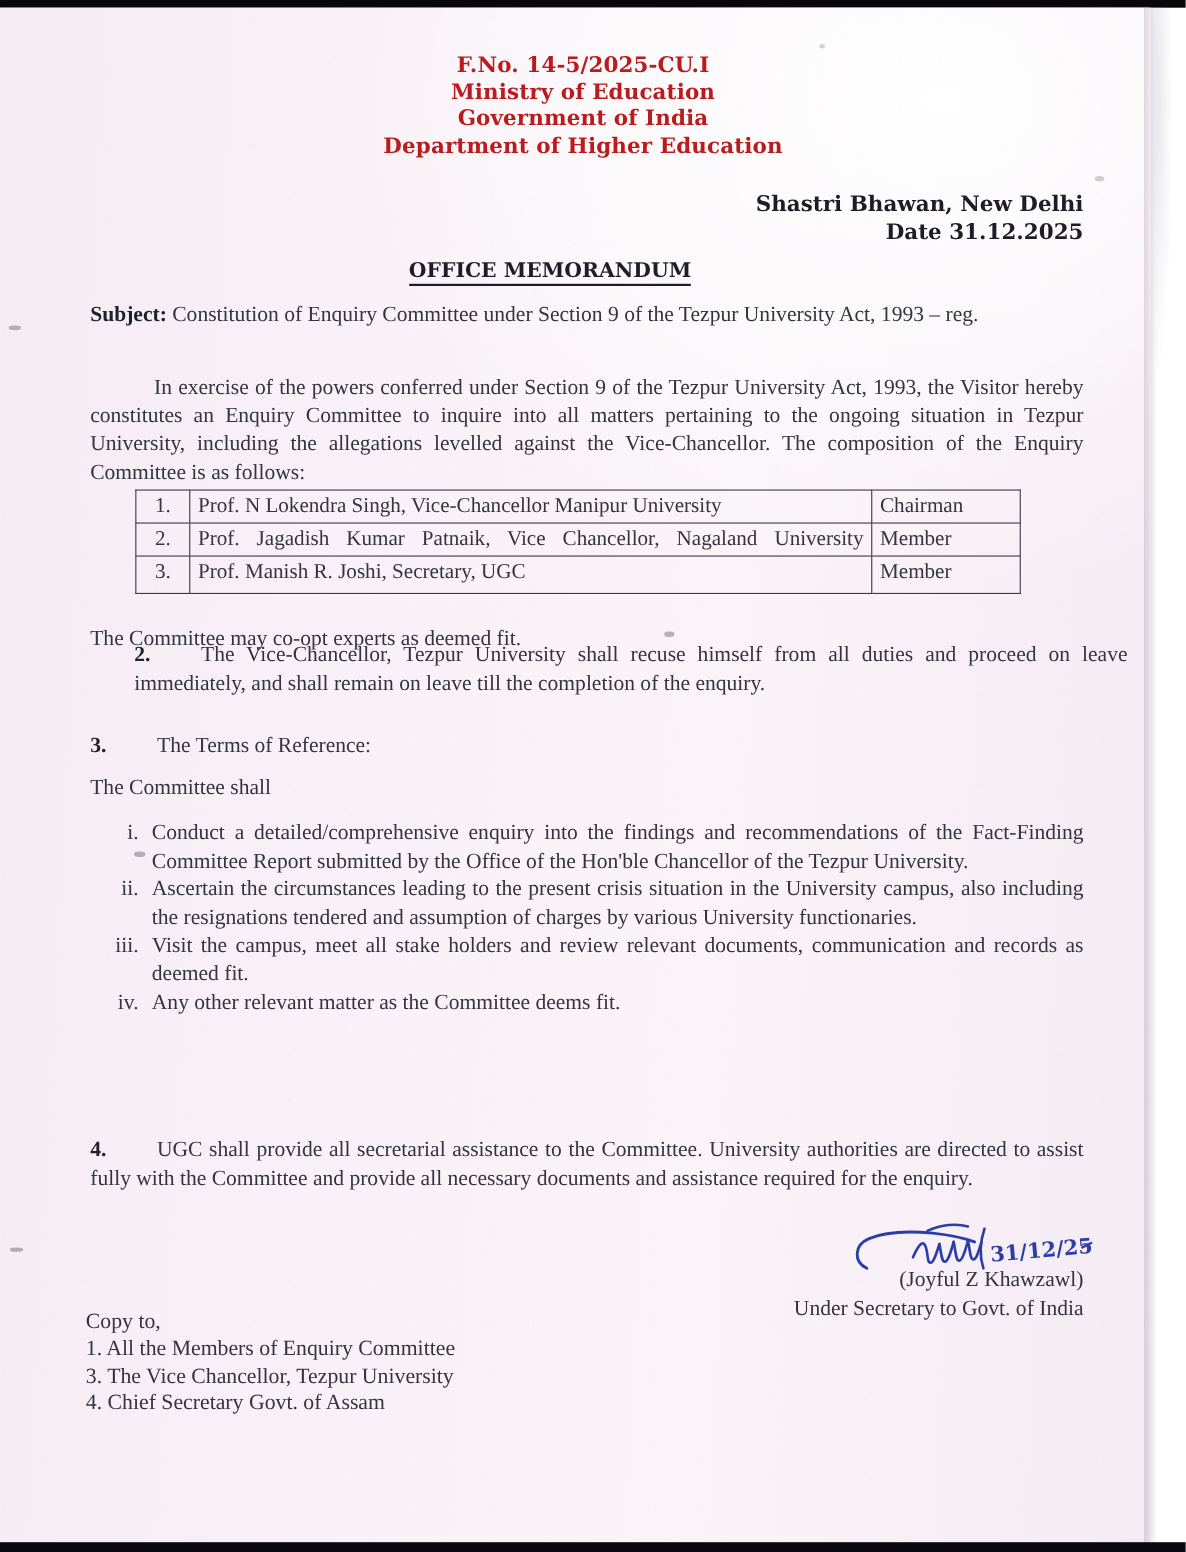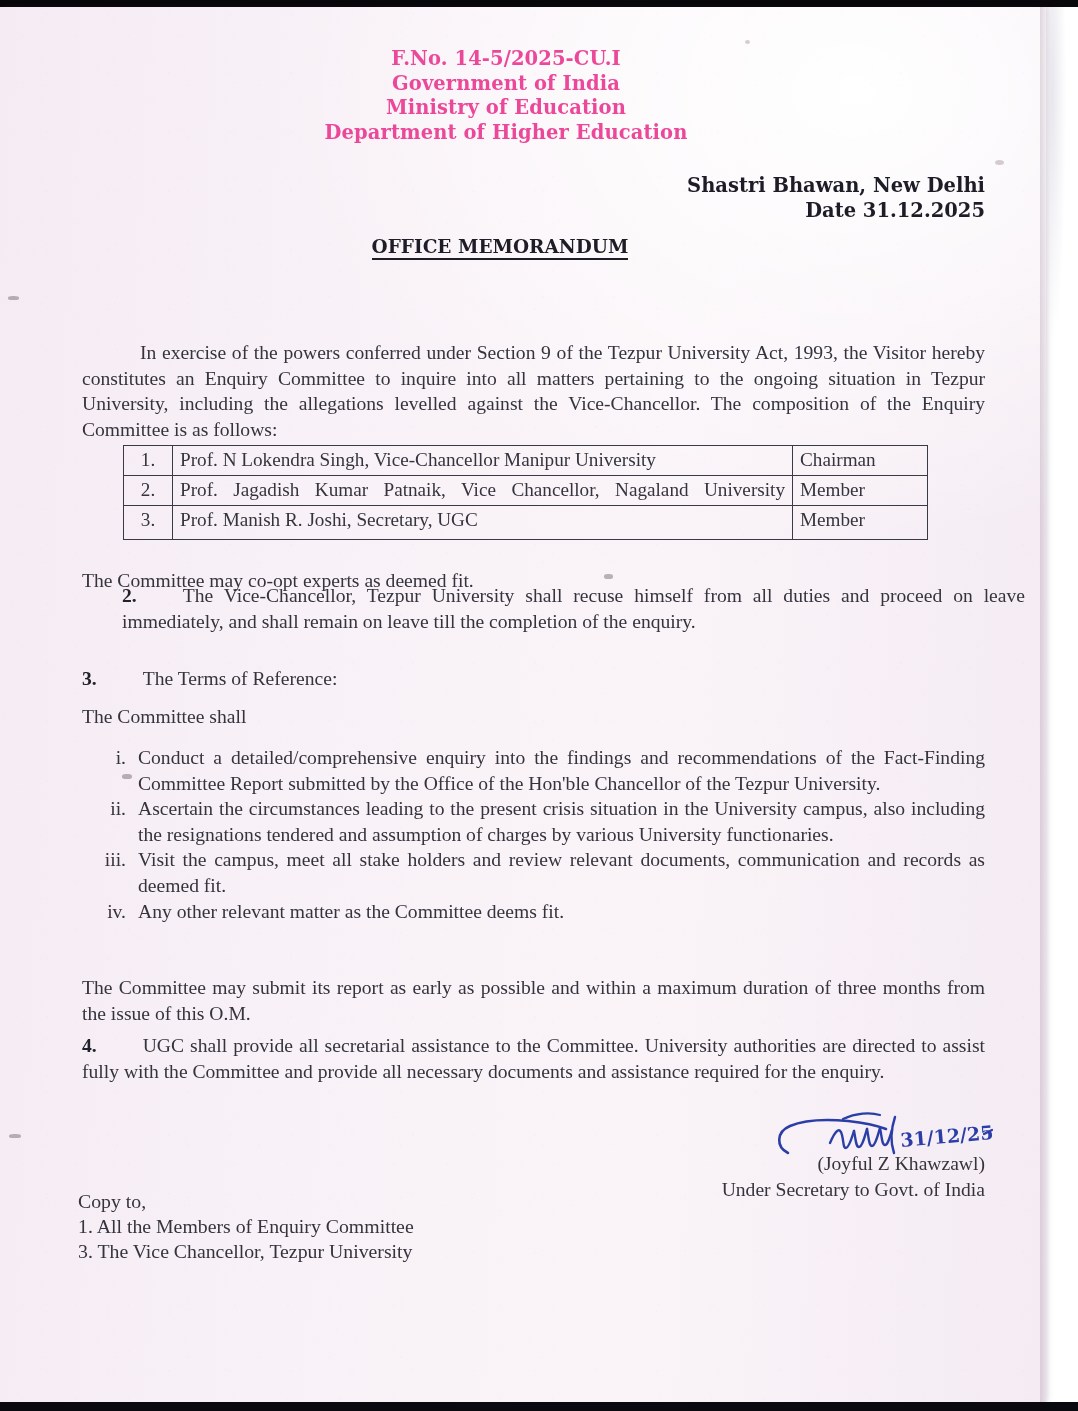--- a/index.html
+++ b/index.html
@@ -73,28 +73,28 @@
   #doc {
     position: absolute;
     left: 0; top: 7px;
     width: 1046px;
     height: 1395px;
     color: #2a2a33;
   }
   .blk { position: absolute; }
 
   .hdr-center {
-    left: 76px; width: 860px;
+    left: 100px; width: 860px;
     text-align: center;
     font-family: "DejaVu Serif", serif;
     font-weight: bold;
     font-size: 19.5px;
     line-height: 24.5px;
     letter-spacing: .1px;
-    color: #ec4899;
+    color: #b91c1c;
   }
   .hdr-right {
     left: 82px; width: 903px;
     text-align: right;
     font-family: "DejaVu Serif", serif;
     font-weight: bold;
     font-size: 19.5px;
     line-height: 25px;
     color: #1e1d27;
   }
@@ -222,34 +222,35 @@
   <span class="stray" style="left:8px;top:296px;width:11px;height:4px;"></span>
   <span class="stray" style="left:604px;top:574px;width:9px;height:5px;"></span>
   <span class="stray" style="left:122px;top:774px;width:10px;height:5px;"></span>
   <span class="stray" style="left:9px;top:1134px;width:12px;height:4px;"></span>
 </div>
 
 <div id="doc">
 
   <div class="blk hdr-center" style="top:40px;">
     <div>F.No. 14-5/2025-CU.I</div>
+    <div>Ministry of Education</div>
     <div>Government of India</div>
-    <div>Ministry of Education</div>
     <div>Department of Higher Education</div>
   </div>
 
   <div class="blk hdr-right" style="top:166px;">
     <div>Shastri Bhawan, New Delhi</div>
     <div>Date 31.12.2025</div>
   </div>
 
   <div class="blk om-title" style="top:229px;">
     <span>OFFICE MEMORANDUM</span>
   </div>
 
+  <div class="blk para" style="top:267px;"><b>Subject:</b><span> Constitution of Enquiry Committee under Section 9 of the Tezpur University Act, 1993 – reg.</span></div>
 
   <div class="blk para" style="top:333px;"><span class="ind"></span><span>In exercise of the powers conferred under Section 9 of the Tezpur University Act, 1993, the Visitor hereby constitutes an Enquiry Committee to inquire into all matters pertaining to the ongoing situation in Tezpur University, including the allegations levelled against the Vice-Chancellor. The composition of the Enquiry Committee is as follows:</span></div>
 
   <div class="blk table-wrap" style="top:438px;">
     <table class="committee">
       <tbody>
         <tr>
           <td class="c-sno">1.</td>
           <td class="c-name nj">Prof. N Lokendra Singh, Vice-Chancellor Manipur University</td>
           <td class="c-role">Chairman</td>
@@ -288,21 +289,20 @@
     <div class="rrow">
       <div class="rmark">iii.</div>
       <div class="rtext">Visit the campus, meet all stake holders and review relevant documents, communication and records as deemed fit.</div>
     </div>
     <div class="rrow">
       <div class="rmark">iv.</div>
       <div class="rtext nj">Any other relevant matter as the Committee deems fit.</div>
     </div>
   </div>
 
-  <div class="blk para" style="top:968px;">The Committee may submit its report as early as possible and within a maximum duration of three months from the issue of this O.M.</div>
 
   <div class="blk para" style="top:1026px;"><b>4.</b><span class="numgap"></span><span>UGC shall provide all secretarial assistance to the Committee. University authorities are directed to assist fully with the Committee and provide all necessary documents and assistance required for the enquiry.</span></div>
 
   <svg id="signature-ink" viewBox="0 0 230 62">
     <g fill="none" stroke="#2b3ea8" stroke-linecap="round" stroke-linejoin="round">
       <path d="M18 46 C6 40 6 25 20 19 C34 13 56 12 78 14 C96 16 108 19 116 22" stroke-width="2.6"></path>
       <path d="M60 36 C66 22 70 20 72 28 C74 36 73 41 76 41 C79 41 82 30 84 24" stroke-width="2.4"></path>
       <path d="M84 24 C86 34 86 40 89 40 C92 40 95 29 97 22" stroke-width="2.4"></path>
       <path d="M97 22 C99 32 99 39 102 39 C105 39 108 28 110 21" stroke-width="2.4"></path>
       <path d="M110 21 C112 31 112 38 115 38 C118 38 120 29 122 23" stroke-width="2.4"></path>
@@ -317,15 +317,16 @@
 
   <div class="blk sig-lines" style="top:1144px;">
     <div>(Joyful Z Khawzawl)</div>
     <div>Under Secretary to Govt. of India</div>
   </div>
 
   <div class="blk copy-list" style="top:1182px;">
     <div>Copy to,</div>
     <div>1. All the Members of Enquiry Committee</div>
     <div>3. The Vice Chancellor, Tezpur University</div>
+    <div>4. Chief Secretary Govt. of Assam</div>
   </div>
 
 </div>
 
 </body></html>

